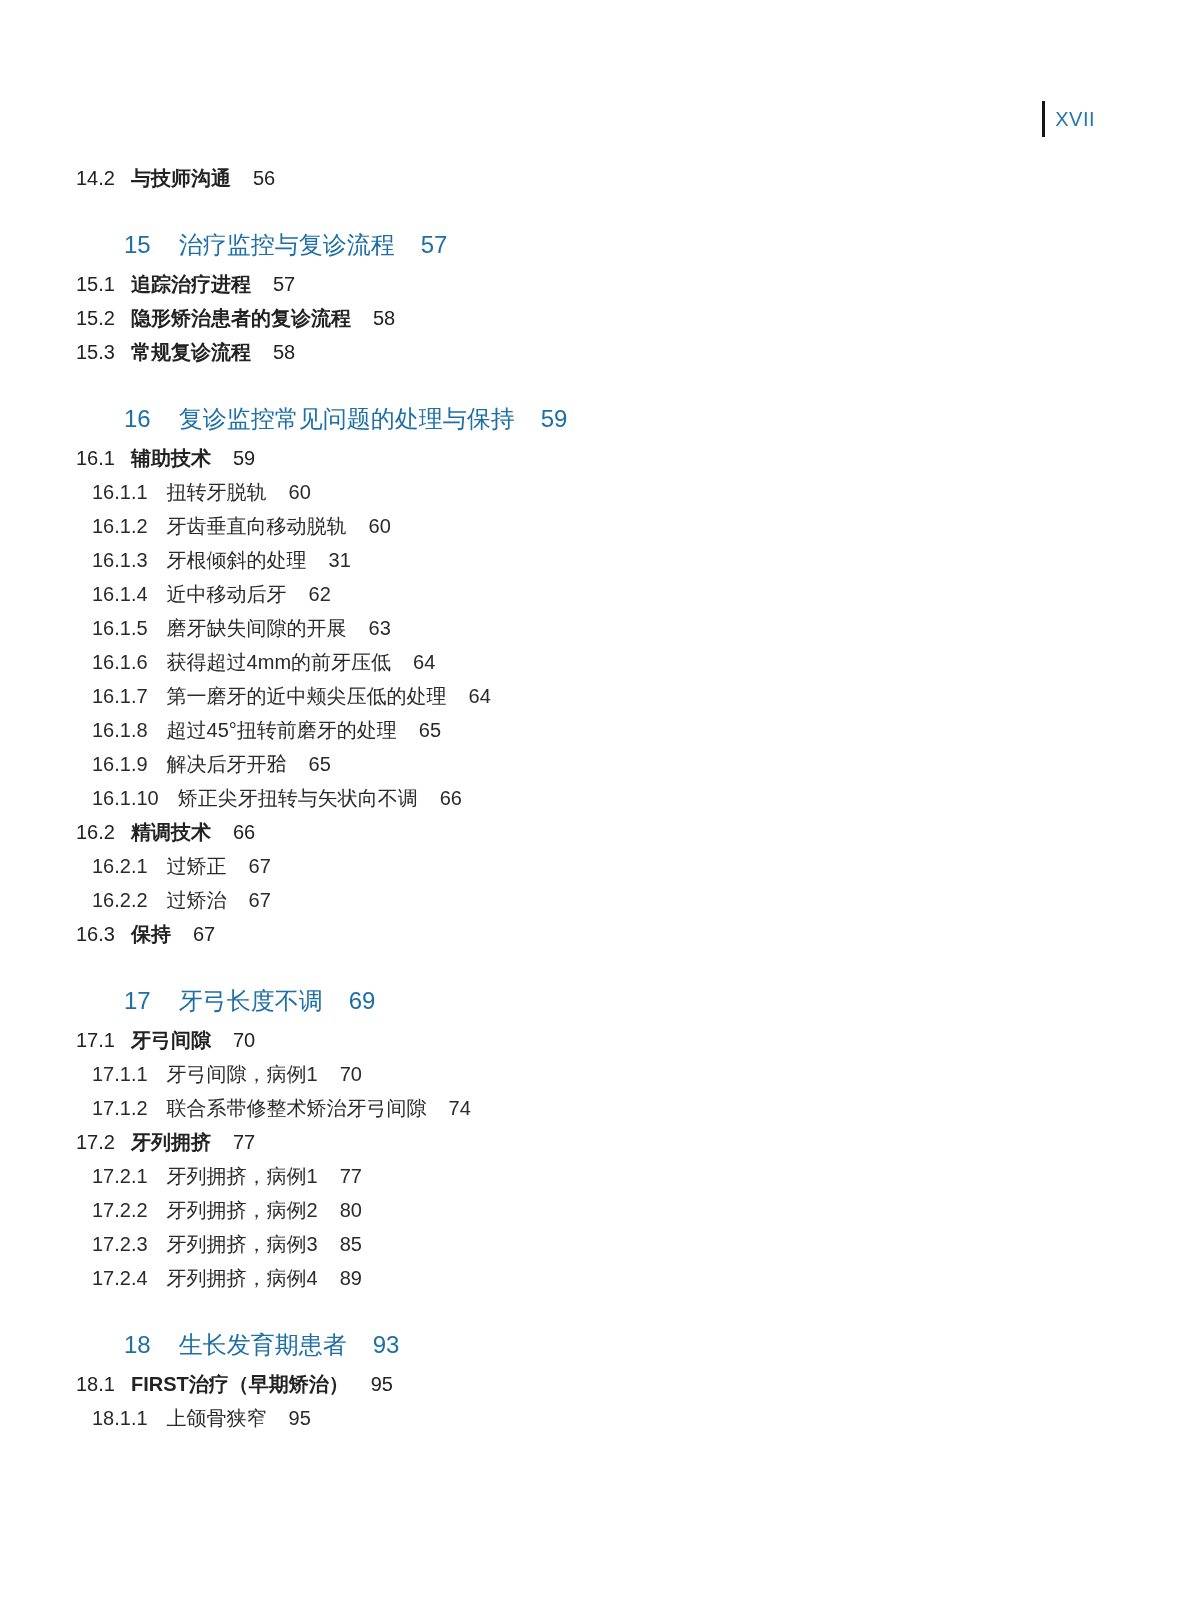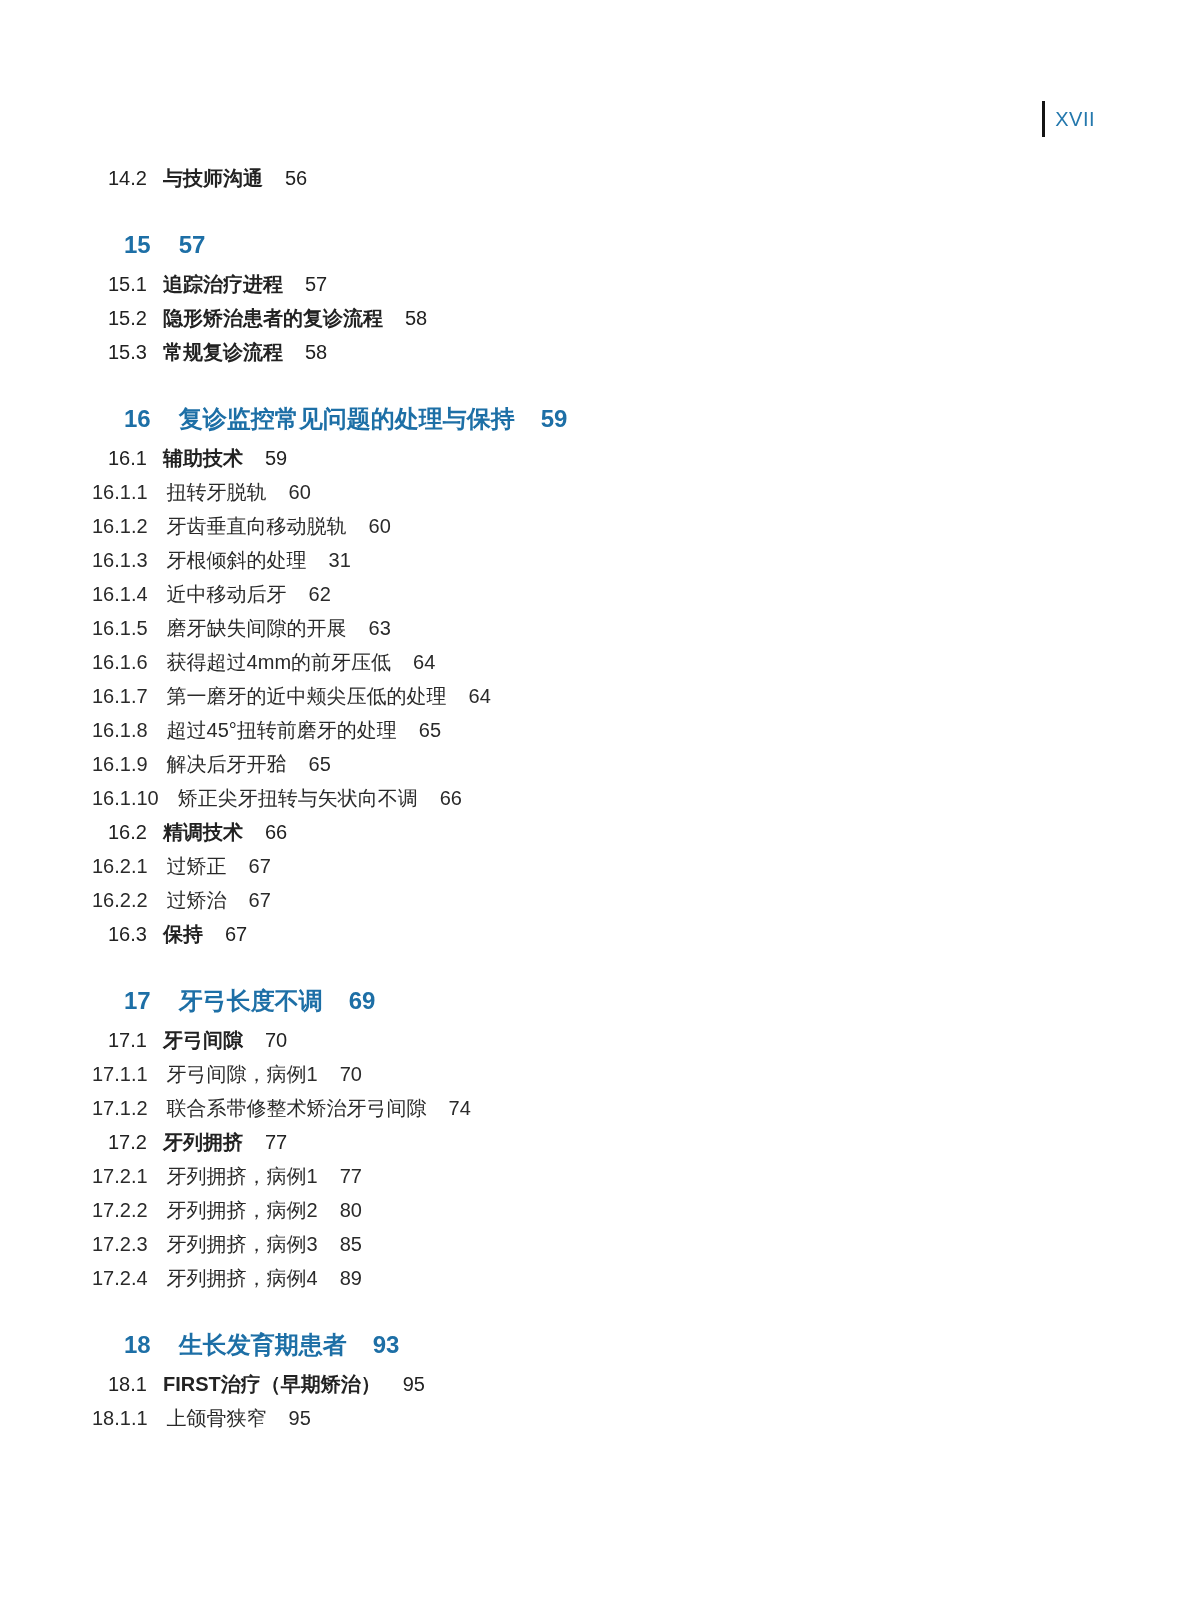--- a/index.html
+++ b/index.html
@@ -26,30 +26,30 @@
   .entry {
     display:flex; align-items:baseline; white-space:nowrap;
   }
   .entry .num   { flex:0 0 auto; }
   .entry .title { flex:0 0 auto;text-align:right; }
   .entry .pg    { flex:0 0 auto; }
 
   .lvl1 {
     padding-left:124px;
     color:#1d6fa6;
-    font-weight:700;
+    font-weight:400;
     font-size:24px;
     line-height:40px;
     margin:30px 0 2px 0;
   }
   .lvl1 .num   { margin-right:28px; }
   .lvl1 .title { margin-right:26px; }
 
   .lvl2 {
-    padding-left:108px;
+    padding-left:76px;
     font-size:20px;
     line-height:34px;
     color:#222222;
   }
   .lvl2 .num   { margin-right:16px; }
   .lvl2 .title { font-weight:700; margin-right:22px; }
 
   .lvl3 {
     padding-left:92px;
     font-size:20px;
@@ -70,20 +70,21 @@
   </div>
 
   <div class="toc">
       <div class="entry lvl2">
       <span class="num">14.2</span>
       <span class="title">与技师沟通</span>
       <span class="pg">56</span>
     </div>
       <div class="entry lvl1">
       <span class="num">15</span>
+      <span class="title">治疗监控与复诊流程</span>
       <span class="pg">57</span>
     </div>
       <div class="entry lvl2">
       <span class="num">15.1</span>
       <span class="title">追踪治疗进程</span>
       <span class="pg">57</span>
     </div>
       <div class="entry lvl2">
       <span class="num">15.2</span>
       <span class="title">隐形矫治患者的复诊流程</span>

